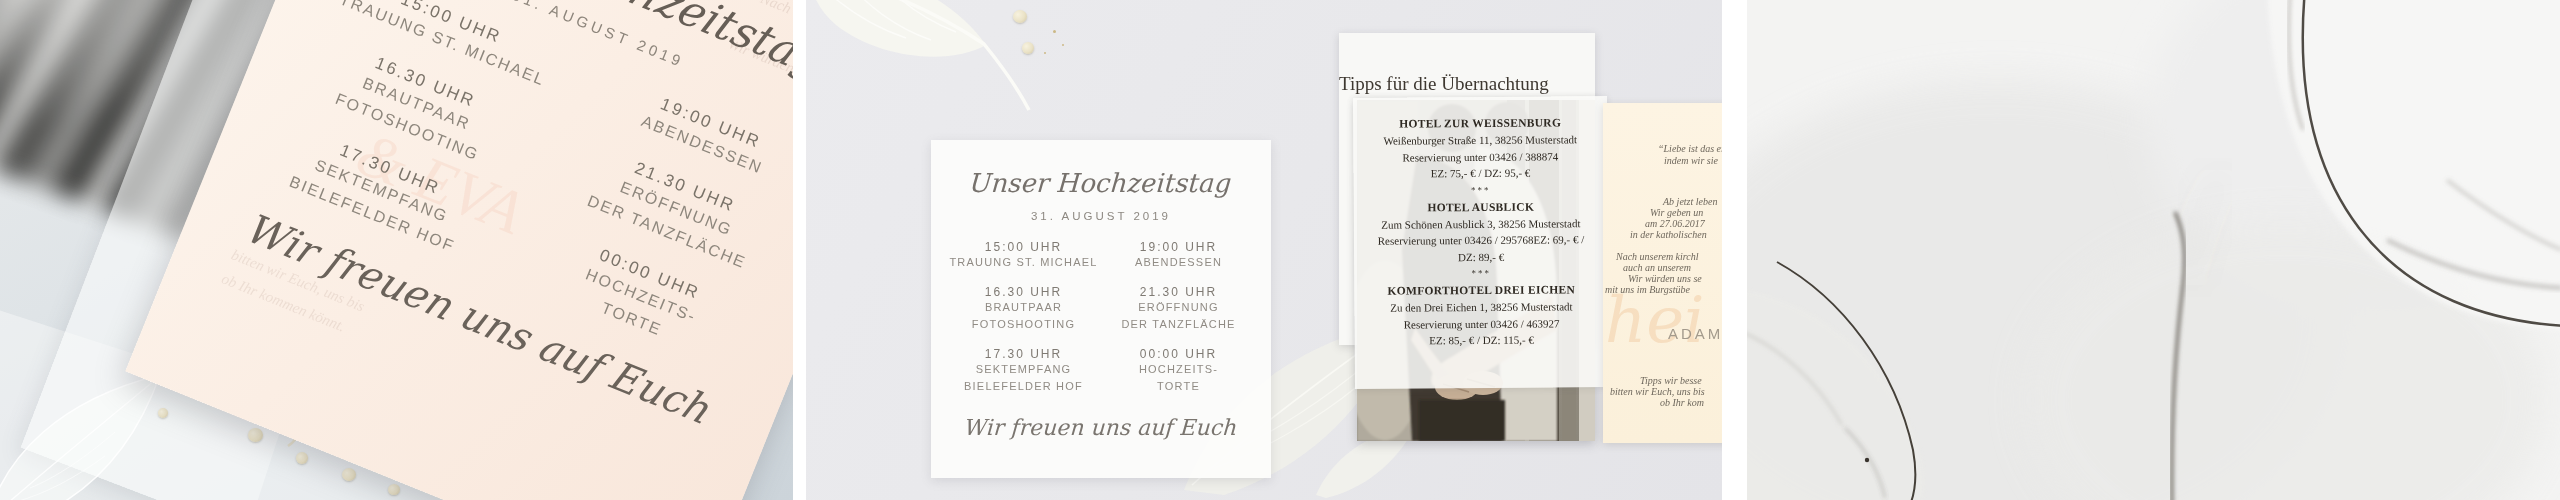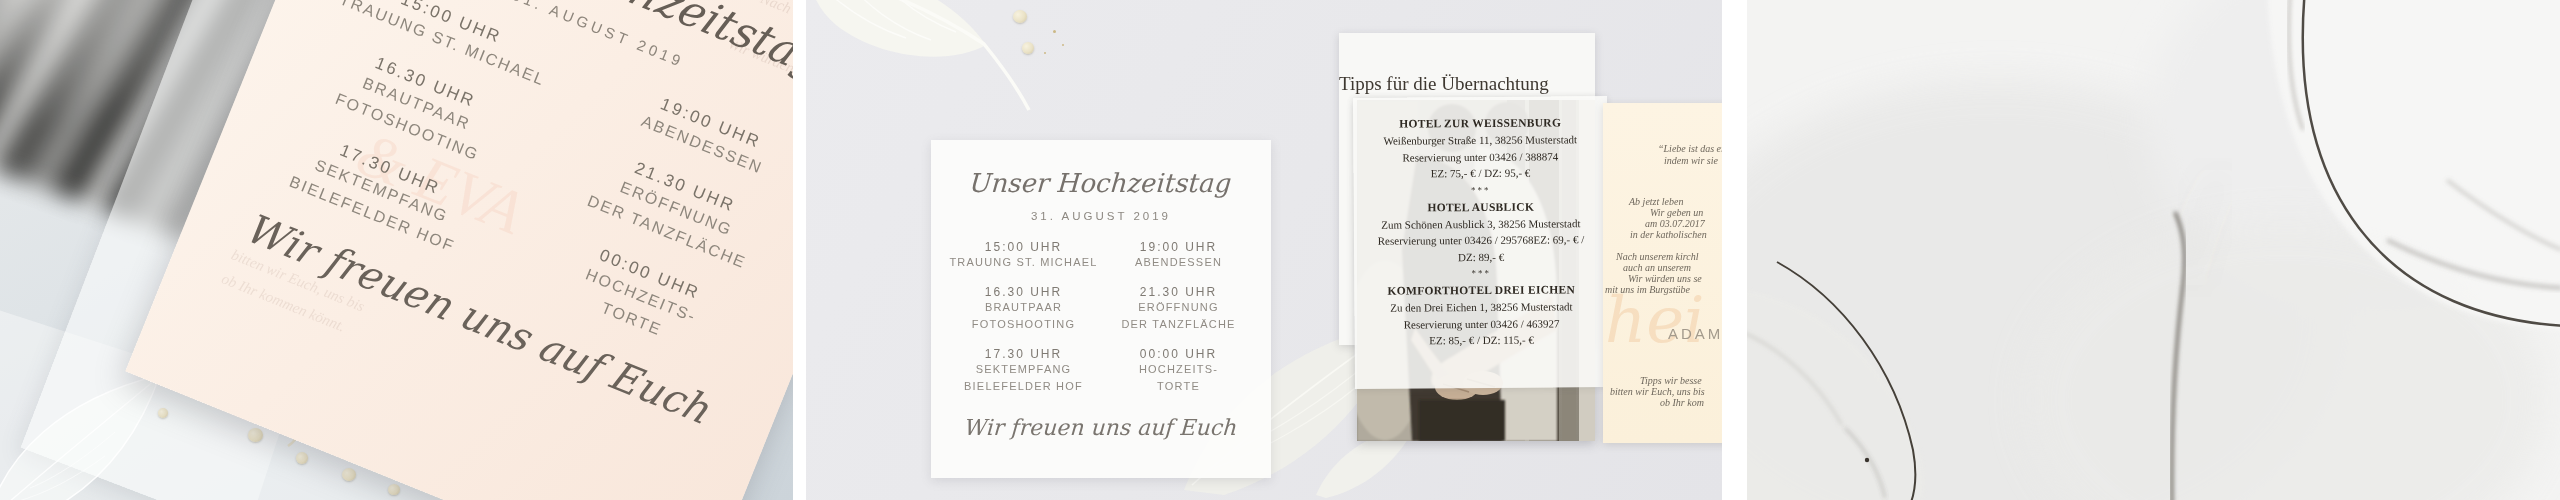--- a/index.html
+++ b/index.html
@@ -286,23 +286,23 @@
         <div class="hotel-line">Zu den Drei Eichen 1, 38256 Musterstadt</div>
         <div class="hotel-line">Reservierung unter 03426 / 463927</div>
         <div class="hotel-line">EZ: 85,- € / DZ: 115,- €</div>
       </div>
     </div>
 
     <div class="cream-card">
       <div class="inv-watermark" style="top:180px;left:2px;">hei</div>
       <div class="inv-line" style="top:40px;left:55px;">“Liebe ist das ein</div>
       <div class="inv-line" style="top:52px;left:61px;">indem wir sie</div>
-      <div class="inv-line" style="top:93px;left:26px;">Ab jetzt leben</div>
+      <div class="inv-line" style="top:93px;left:60px;">Ab jetzt leben</div>
       <div class="inv-line" style="top:104px;left:47px;text-align:right;">Wir geben un</div>
-      <div class="inv-line" style="top:115px;left:42px;">am 03.07.2017</div>
+      <div class="inv-line" style="top:115px;left:42px;">am 27.06.2017</div>
       <div class="inv-line" style="top:126px;left:27px;">in der katholischen</div>
       <div class="inv-line" style="top:148px;left:13px;">Nach unserem kirchl</div>
       <div class="inv-line" style="top:159px;left:20px;">auch an unserem</div>
       <div class="inv-line" style="top:170px;left:12px;margin-left:13px;">Wir würden uns se</div>
       <div class="inv-line" style="top:181px;left:2px;">mit uns im Burgstübe</div>
       <div class="inv-names" style="top:222px;left:37px;margin-left:28px;">ADAM</div>
       <div class="inv-line" style="top:272px;left:37px;">Tipps wir besse</div>
       <div class="inv-line" style="top:283px;left:7px;">bitten wir Euch, uns bis</div>
       <div class="inv-line" style="top:294px;left:57px;">ob Ihr kom</div>
     </div>

